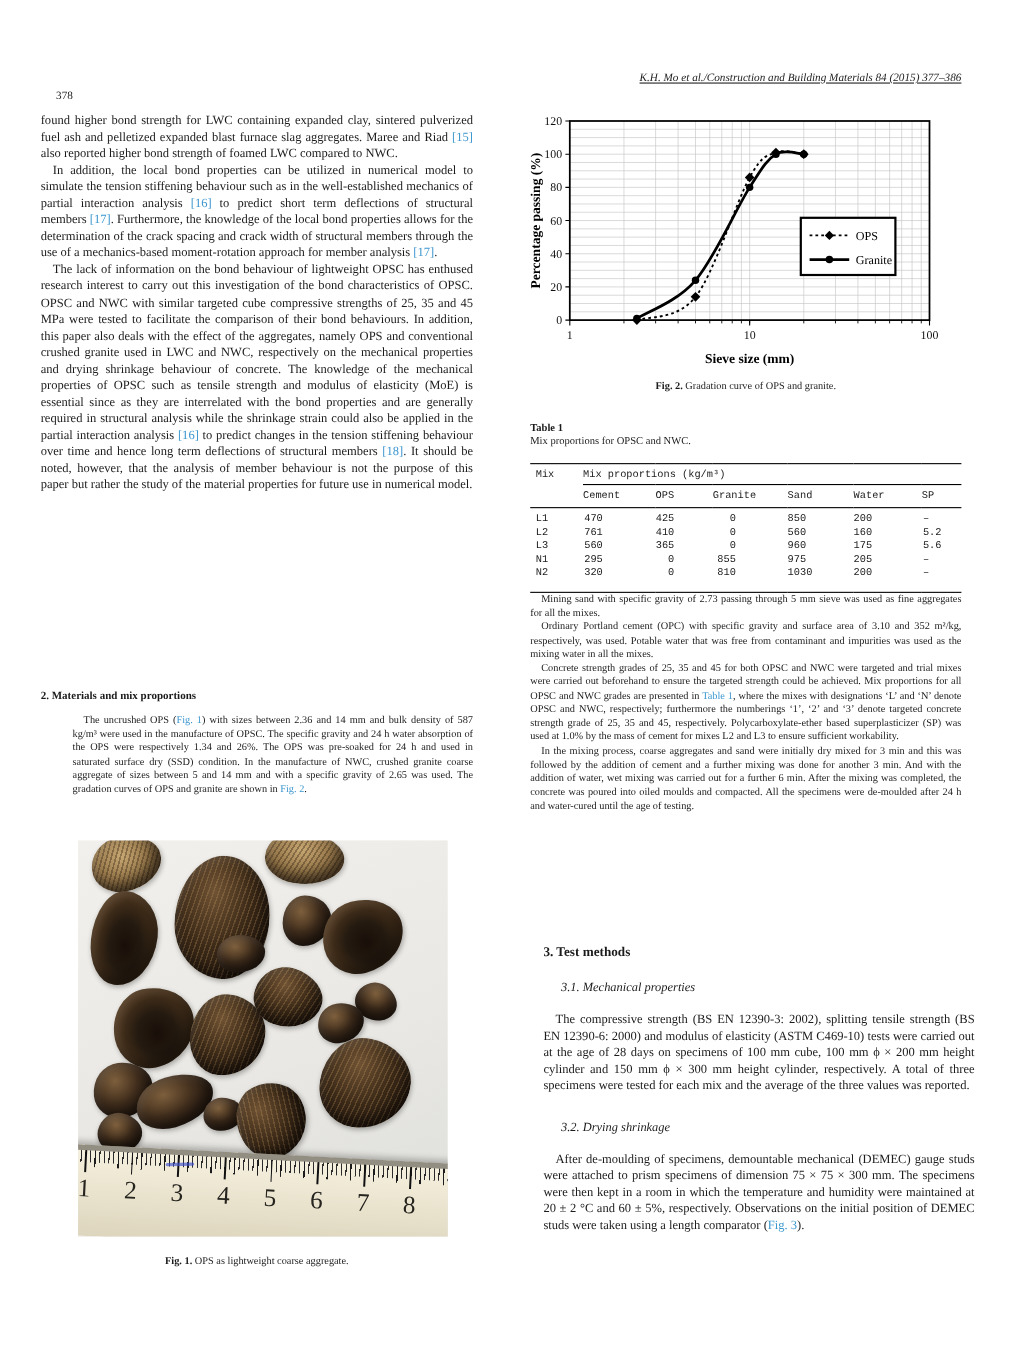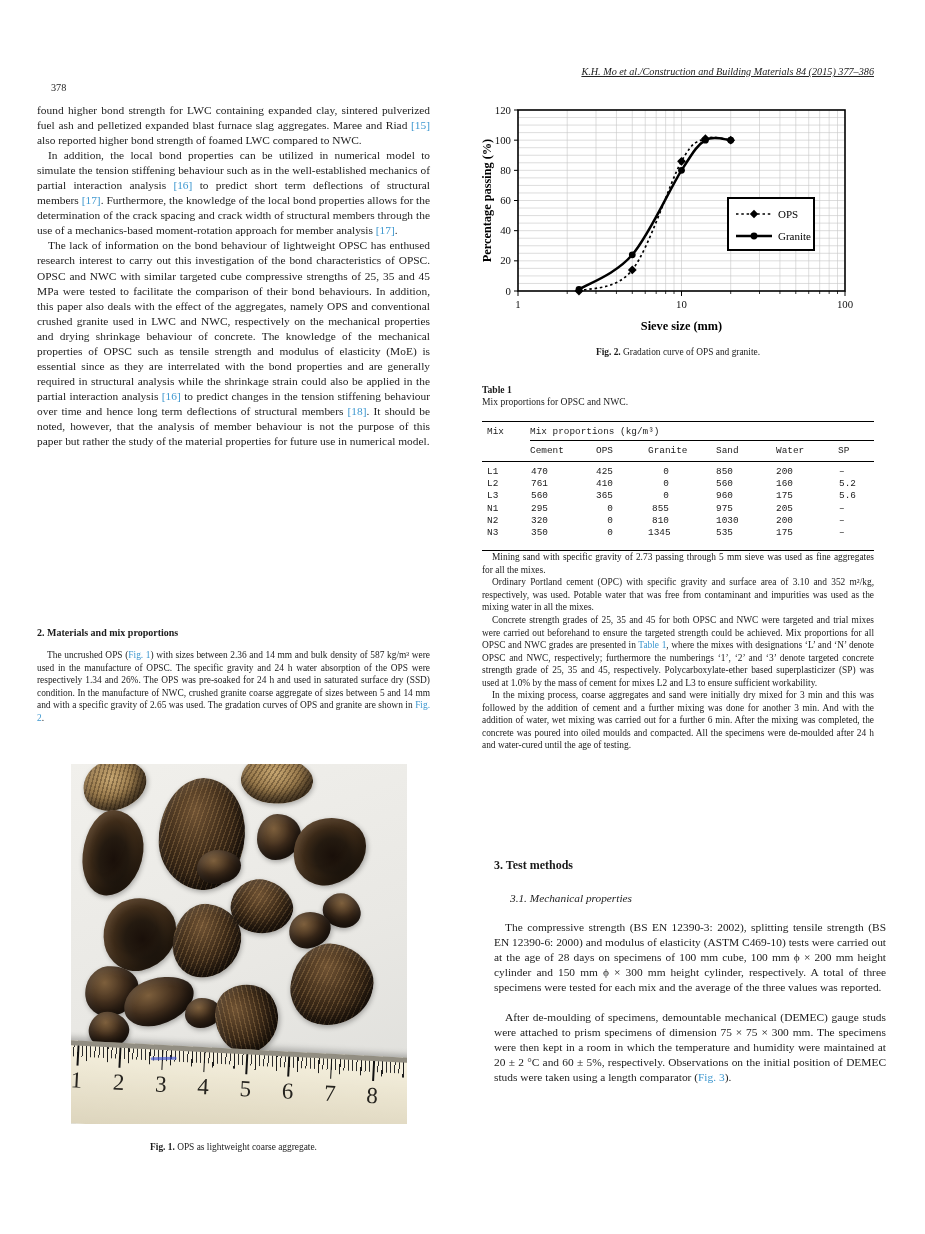--- a/index.html
+++ b/index.html
@@ -17,21 +17,21 @@
   .col.left{left:37px;}
   .col.right{left:482px;width:392px;top:100px;}
   p.body{font-size:11.4px;line-height:15.05px;text-align:justify;margin:0;}
   p.body.ind{text-indent:11px;}
   p.small{font-size:9.4px;line-height:12.55px;text-align:justify;margin:0;text-indent:10px;}
   .ref{color:#3d97cf;}
   .h-sec-sm{font-size:10px;font-weight:bold;margin:0;}
   .h-sec-lg{font-size:12px;font-weight:bold;margin:0;}
   .h-sub{font-size:11.3px;font-style:italic;margin:16px;}
   .left-bottom{position:absolute;top:524px;left:0;width:393px;}
-  .left-bottom p.small{margin-top:11px;}
+  .left-bottom p.small{margin-top:11px;margin-left:29px;}
   .right-bottom{position:absolute;top:658px;left:0;width:392px;}
   
   .figcap{font-size:9.4px;text-align:center;color:#1b1b1b;}
   .figcap .b{font-weight:bold;}
   
   #chart{display:block;}
   #chart .tick{font:10.8px "Liberation Serif","DejaVu Serif",serif;fill:#111;}
   #chart .axis-title{font:600 12.3px "Liberation Serif","DejaVu Serif",serif;fill:#000;}
   #chart .legend-label{font:11px "Liberation Serif","DejaVu Serif",serif;fill:#000;}
   .fig2cap{margin-top:7px;}
@@ -352,36 +352,28 @@
         </tr>
         <tr>
           <td class="c0">N2</td>
           <td class="c1">320</td>
           <td class="c2">0</td>
           <td class="c3">810</td>
           <td class="c4">1030</td>
           <td class="c5">200</td>
           <td class="c6">–</td>
         </tr>
-        <tr>
-          <td class="c0">N3</td>
-          <td class="c1">350</td>
-          <td class="c2">0</td>
-          <td class="c3">1345</td>
-          <td class="c4">535</td>
-          <td class="c5">175</td>
-          <td class="c6">–</td>
-        </tr>
       </tbody>
   </table>
 
   <p class="small after-table"><span>Mining sand with specific gravity of 2.73 passing through 5 mm sieve was used as fine aggregates for all the mixes.</span></p>
   <p class="small"><span>Ordinary Portland cement (OPC) with specific gravity and surface area of 3.10 and 352 m²/kg, respectively, was used. Potable water that was free from contaminant and impurities was used as the mixing water in all the mixes.</span></p>
   <p class="small"><span>Concrete strength grades of 25, 35 and 45 for both OPSC and NWC were targeted and trial mixes were carried out beforehand to ensure the targeted strength could be achieved. Mix proportions for all OPSC and NWC grades are presented in </span><span class="ref">Table 1</span><span>, where the mixes with designations ‘L’ and ‘N’ denote OPSC and NWC, respectively; furthermore the numberings ‘1’, ‘2’ and ‘3’ denote targeted concrete strength grade of 25, 35 and 45, respectively. Polycarboxylate-ether based superplasticizer (SP) was used at 1.0% by the mass of cement for mixes L2 and L3 to ensure sufficient workability.</span></p>
   <p class="small"><span>In the mixing process, coarse aggregates and sand were initially dry mixed for 3 min and this was followed by the addition of cement and a further mixing was done for another 3 min. And with the addition of water, wet mixing was carried out for a further 6 min. After the mixing was completed, the concrete was poured into oiled moulds and compacted. All the specimens were de-moulded after 24 h and water-cured until the age of testing.</span></p>
 
   <div class="right-bottom" style="position:absolute;top:758px;left:12px;width:392px;">
     <p class="h-sec-lg">3. Test methods</p>
     <p class="h-sub" style="margin-top:19px;">3.1. Mechanical properties</p>
     <p class="body ind" style="margin-top:15px;"><span>The compressive strength (BS EN 12390-3: 2002), splitting tensile strength (BS EN 12390-6: 2000) and modulus of elasticity (ASTM C469-10) tests were carried out at the age of 28 days on specimens of 100 mm cube, 100 mm ϕ × 200 mm height cylinder and 150 mm ϕ × 300 mm height cylinder, respectively. A total of three specimens were tested for each mix and the average of the three values was reported.</span></p>
+    <p class="h-sub" style="margin-top:24px;">3.2. Drying shrinkage</p>
     <p class="body ind" style="margin-top:15px;"><span>After de-moulding of specimens, demountable mechanical (DEMEC) gauge studs were attached to prism specimens of dimension 75 × 75 × 300 mm. The specimens were then kept in a room in which the temperature and humidity were maintained at 20 ± 2 °C and 60 ± 5%, respectively. Observations on the initial position of DEMEC studs were taken using a length comparator (</span><span class="ref">Fig. 3</span><span>).</span></p>
   </div>
 </div>
 
 </body></html>

